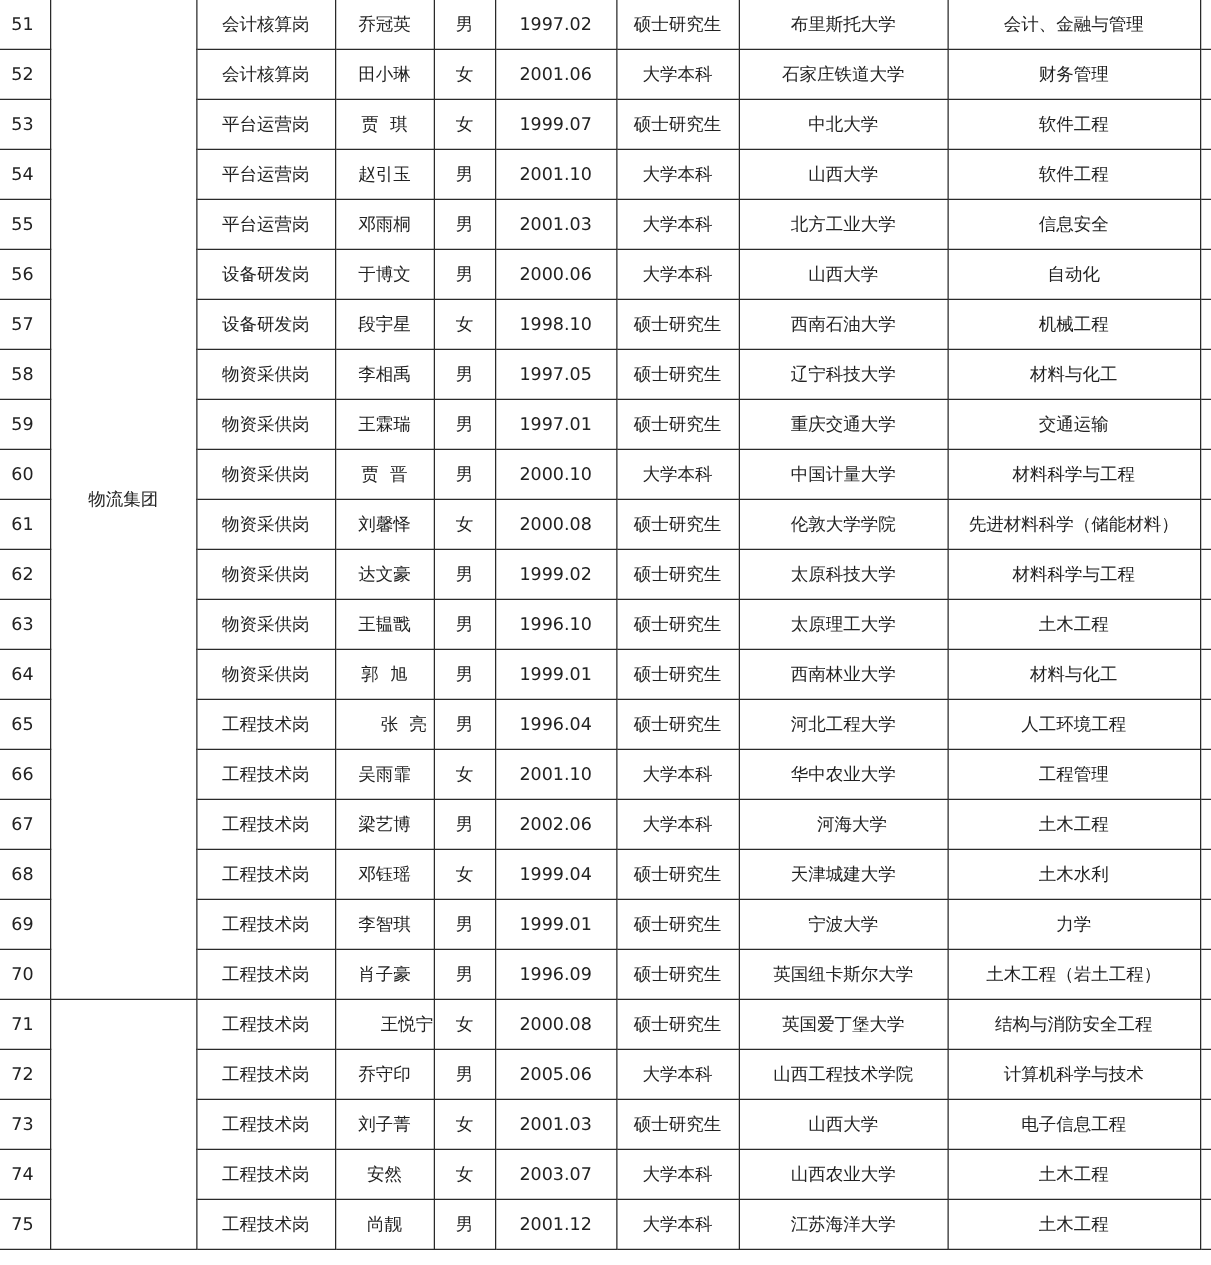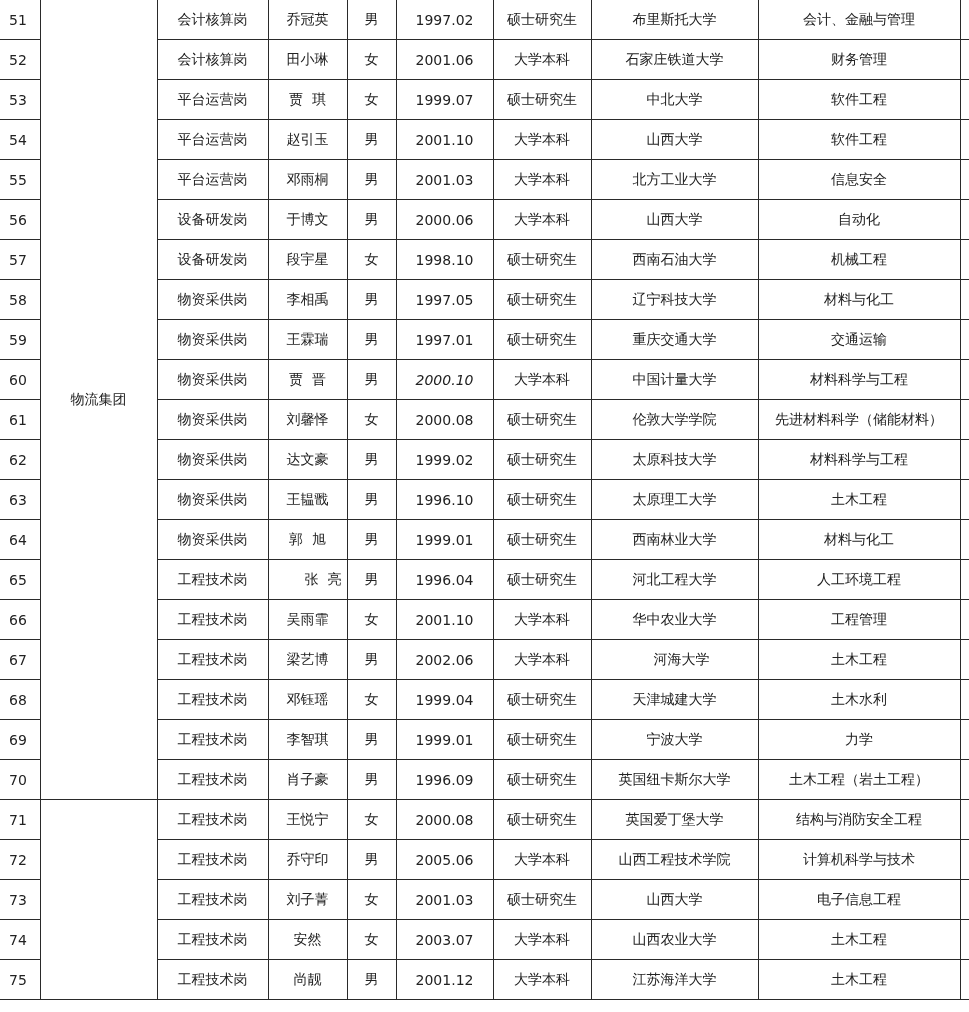--- a/index.html
+++ b/index.html
@@ -175,21 +175,21 @@
           <td style="white-space: pre;">硕士研究生</td>
           <td style="white-space: pre;">重庆交通大学</td>
           <td style="white-space: pre;">交通运输</td>
           <td class="tail"></td>
         </tr>
         <tr>
           <td class="idx">60</td>
           <td style="white-space: pre;">物资采供岗</td>
           <td style="white-space: pre;">贾  晋</td>
           <td style="white-space: pre;">男</td>
-          <td style="white-space: pre; font-style: italic;">2000.10</td>
+          <td style="white-space: pre;">2000.10</td>
           <td style="white-space: pre;">大学本科</td>
           <td style="white-space: pre;">中国计量大学</td>
           <td style="white-space: pre;">材料科学与工程</td>
           <td class="tail"></td>
         </tr>
         <tr>
           <td class="idx">61</td>
           <td style="white-space: pre;">物资采供岗</td>
           <td style="white-space: pre;">刘馨怿</td>
           <td style="white-space: pre;">女</td>
@@ -295,21 +295,21 @@
           <td style="white-space: pre;">1996.09</td>
           <td style="white-space: pre;">硕士研究生</td>
           <td style="white-space: pre;">英国纽卡斯尔大学</td>
           <td style="white-space: pre;">土木工程（岩土工程）</td>
           <td class="tail"></td>
         </tr>
         <tr>
           <td class="idx">71</td>
           <td class="unit" rowspan="5"></td>
           <td style="white-space: pre;">工程技术岗</td>
-          <td style="white-space: pre;">王悦宁</td>
+          <td style="white-space: pre; text-align: right;">王悦宁</td>
           <td style="white-space: pre;">女</td>
           <td style="white-space: pre;">2000.08</td>
           <td style="white-space: pre;">硕士研究生</td>
           <td style="white-space: pre;">英国爱丁堡大学</td>
           <td style="white-space: pre;">结构与消防安全工程</td>
           <td class="tail"></td>
         </tr>
         <tr>
           <td class="idx">72</td>
           <td style="white-space: pre;">工程技术岗</td>

